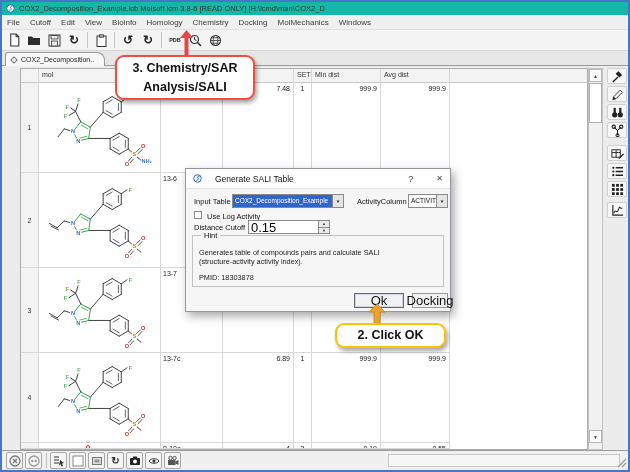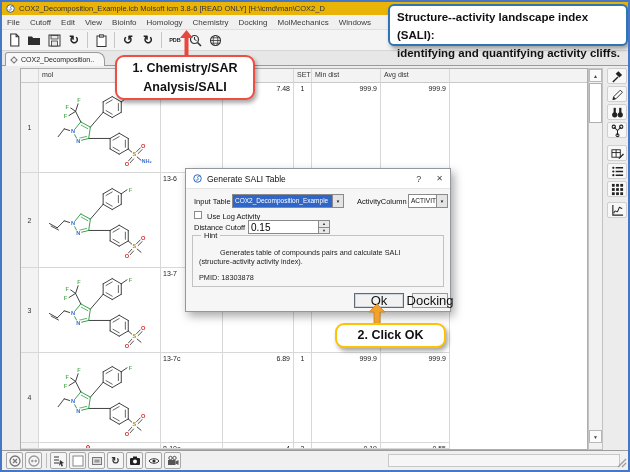--- a/index.html
+++ b/index.html
@@ -1,21 +1,21 @@
 <!DOCTYPE html>
 <html><head>
 <meta charset="utf-8">
 <style>
   html,body{margin:0;padding:0;background:#fff;}
   *{box-sizing:border-box;font-family:"Liberation Sans",sans-serif;}
   #app{position:relative;width:630px;height:472px;border:2px solid #4577c6;background:#ececec;overflow:hidden;}
   .abs{position:absolute;}
 
   
-  .titlebar{left:0;top:0;width:626px;height:13px;background:#eab308;display:flex;align-items:center;gap:4px;padding:0 4px;font-size:7.5px;color:#333;white-space:nowrap;overflow:hidden;}
+  .titlebar{left:0;top:0;width:626px;height:13px;background:#14b8a6;display:flex;align-items:center;gap:4px;padding:0 4px;font-size:7.5px;color:#333;white-space:nowrap;overflow:hidden;}
   .menubar{left:0;top:13px;width:626px;height:14px;background:#f0f0f0;display:flex;align-items:center;font-size:8px;color:#3a3a3a;}
   .menubar span{padding:0 5px;cursor:default;}
   .toolbar{left:0;top:27px;width:626px;height:22px;background:#f4f4f4;border-top:1px solid #e0e0e0;border-bottom:1px solid #d6d6d6;display:flex;align-items:center;padding:0 3px;gap:2px;}
   .tbtn{width:18px;height:18px;display:flex;align-items:center;justify-content:center;border:1px solid transparent;border-radius:2px;font-size:12px;color:#222;font-weight:bold;}
   .tsep{width:1px;height:16px;background:#c6c6c6;margin:0 2px;}
   .pdbtxt{font-size:5.5px;font-weight:bold;letter-spacing:0;color:#222;}
   .tabbar{left:0;top:49px;width:626px;height:15px;background:#e7e7e7;border-bottom:1px solid #9a9a9a;display:flex;align-items:flex-end;padding-left:3px;}
   .tab{height:14px;background:#f8f8f8;border:1px solid #9a9a9a;border-bottom:none;border-radius:3px 8px 0 0;display:flex;align-items:center;gap:3px;padding:0 10px 0 4px;font-size:7px;color:#222;position:relative;top:1px;}
 
   
@@ -42,32 +42,32 @@
 
   
   .bottombar{left:0;top:448px;width:626px;height:20px;background:#f0f0f0;border-top:1px solid #9c9c9c;}
   .bbtn{position:absolute;top:1px;width:17px;height:17px;background:#f5f5f5;border:1px solid #a8a8a8;border-radius:2px;display:flex;align-items:center;justify-content:center;font-size:10px;font-weight:bold;color:#333;}
   .bsep{position:absolute;top:2px;left:44px;width:1px;height:15px;background:#bdbdbd;}
   .statusfield{position:absolute;left:386px;top:3px;width:232px;height:13px;background:#f6f6f6;border:1px solid #c8c8c8;}
   .grip{position:absolute;right:1px;top:5px;width:12px;height:12px;}
 
   
   .dialog{left:183px;top:166px;width:266px;height:144px;background:#f6f6f6;border:1px solid #93989e;box-shadow:3px 4px 9px rgba(0,0,0,.35);z-index:40;}
-  .dlg-title{height:20px;background:#ffffff;border-bottom:1px solid #e3e3e3;display:flex;align-items:center;gap:5px;padding:0 7px;font-size:8.5px;color:#111;}
+  .dlg-title{height:20px;background:#ffffff;border-bottom:1px solid #e3e3e3;display:flex;align-items:center;gap:13px;padding:0 7px;font-size:8.5px;color:#111;}
   .dlg-help{margin-left:auto;color:#444;font-size:9px;}
   .dlg-close{color:#444;font-size:8px;margin-left:10px;}
   .dlg-body{position:relative;height:124px;font-size:7.5px;color:#111;}
   .dl{position:absolute;white-space:nowrap;}
   .combo{position:absolute;height:14px;background:#fff;border:1px solid #8a8a8a;display:flex;align-items:stretch;}
   .combo .val{flex:1;font-size:6.5px;padding:2px 1px 0 2px;white-space:nowrap;overflow:hidden;}
   .combo .val.sel{background:#2f66c8;color:#fff;}
   .combo .arrow{width:11px;background:#e4e4e4;border-left:1px solid #8a8a8a;font-size:4.5px;display:flex;align-items:center;justify-content:center;color:#222;}
   .chk{position:absolute;left:8px;top:22px;width:8px;height:8px;background:#fff;border:1px solid #8a8a8a;}
   .spin{position:absolute;left:62px;top:31px;width:82px;height:14px;border:1px solid #8a8a8a;background:#fff;display:flex;}
-  .spin input{flex:1;border:none;outline:none;font-size:10px;padding:0 2px;background:#fff;min-width:0;}
+  .spin input{flex:1;border:none;outline:none;font-size:13px;padding:0 2px;background:#fff;min-width:0;}
   .spin .sp{width:11px;border-left:1px solid #8a8a8a;display:flex;flex-direction:column;}
   .spin .sp span{flex:1;font-size:4px;display:flex;align-items:center;justify-content:center;background:#e9e9e9;color:#333;}
   .spin .sp span:first-child{border-bottom:1px solid #8a8a8a;}
   .hintbox{position:absolute;left:6px;top:46px;width:252px;height:52px;border:1px solid #c2c2c2;text-decoration:underline;}
   .hintbox .legend{position:absolute;top:-5px;left:8px;background:#f6f6f6;padding:0 3px;font-size:7.5px;}
   .hintline{position:absolute;left:6px;font-size:7.3px;color:#222;white-space:nowrap;}
   .dbtn{position:absolute;top:104px;height:15px;background:#f2f2f2;border:1px solid #9a9a9a;font-size:13px;display:flex;align-items:center;justify-content:center;color:#111;}
   .dbtn.ok{left:168px;width:50px;border:1px solid #5f6a74;box-shadow:0 0 0 1px #cfd6dd inset;}
   .dbtn.cancel{left:226px;width:36px;}
 
@@ -644,39 +644,35 @@
       <span class="dl" style="left:8px;top:34px;">Distance Cutoff</span>
       <div class="spin">
         <input value="0.15" style="">
         <span class="sp">
             <span>▲</span>
             <span>▼</span>
           </span>
       </div>
       <div class="hintbox">
         <span class="legend">Hint</span>
-        <span class="hintline" style="top:12px;margin-left:21px;">Generates table of compounds pairs and calculate SALI</span>
+        <span class="hintline" style="top:12px;">Generates table of compounds pairs and calculate SALI</span>
         <span class="hintline" style="top:21px;">(structure-activity activity index).</span>
         <span class="hintline" style="top:37px;">PMID: 18303878</span>
       </div>
       <div class="dbtn ok">Ok</div>
       <div class="dbtn cancel">Docking</div>
     </div>
   </div>
 
-  <div class="callout co-sali">
-    <div>Structure--activity landscape index (SALI):</div>
-    <div>identifying and quantifying activity cliffs.</div>
-  </div>
 
   <svg class="abs arrow-red" width="13" height="26" viewBox="0 0 13 26">
       <path d="M6.5 0 L0 8 H4.5 V26 H8.5 V8 H13 Z" fill="#e8473f"></path>
     </svg>
   <div class="callout co-step1">
-    <div>1. Chemistry/SAR</div>
+    <div>3. Chemistry/SAR</div>
     <div>Analysis/SALI</div>
   </div>
 
   <svg class="abs arrow-orange" width="16" height="20" viewBox="0 0 16 20">
       <path d="M8 0 L0 8 H5 V20 H11 V8 H16 Z" fill="#f2a12c" stroke="#c97f12" stroke-width=".8"></path>
     </svg>
   <div class="callout co-step2">
     <span>2. Click OK</span>
   </div>
 

